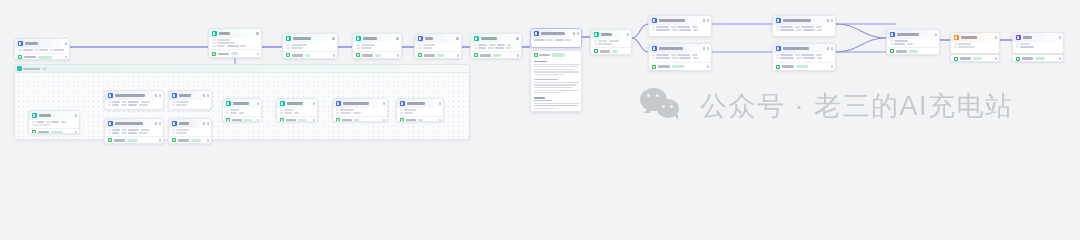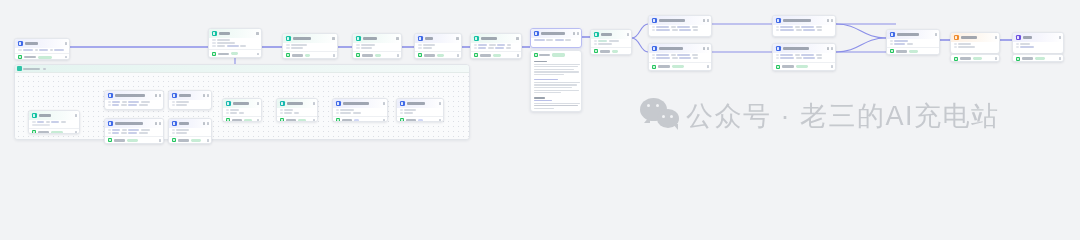--- a/index.html
+++ b/index.html
@@ -142,24 +142,23 @@
   .doc .dline { height: 1.7px; border-radius: .8px; background: #d9dde3; }
   .doc .dline.h { background: #9aa2ad; height: 2px; }
   .doc .dline.lk { background: #b9bfe8; }
   .doc .dline.hl { background: #c8ccd4; }
   .doc .dgap { height: 1.5px; }
 
   
   .watermark {
     position: absolute; z-index: 6;
     left: 640px; top: 86px;
-    display: flex; align-items: center; 
+    display: flex; align-items: center; gap: 14px;
     color: #c6c9ce;
     user-select: none;
-    margin-top: 10px;
   }
   .wm-logo { position: relative; width: 46px; height: 40px; flex: none; }
   .wm-logo .b1, .wm-logo .b2 {
     position: absolute; border-radius: 50%; background: #c6c9ce;
   }
   .wm-logo .b1 { width: 27px; height: 23px; left: 0; top: 2px; }
   .wm-logo .b2 { width: 22px; height: 19px; left: 17px; top: 13px; }
   .wm-logo .t1, .wm-logo .t2 {
     position: absolute; width: 0; height: 0; border-style: solid;
   }

